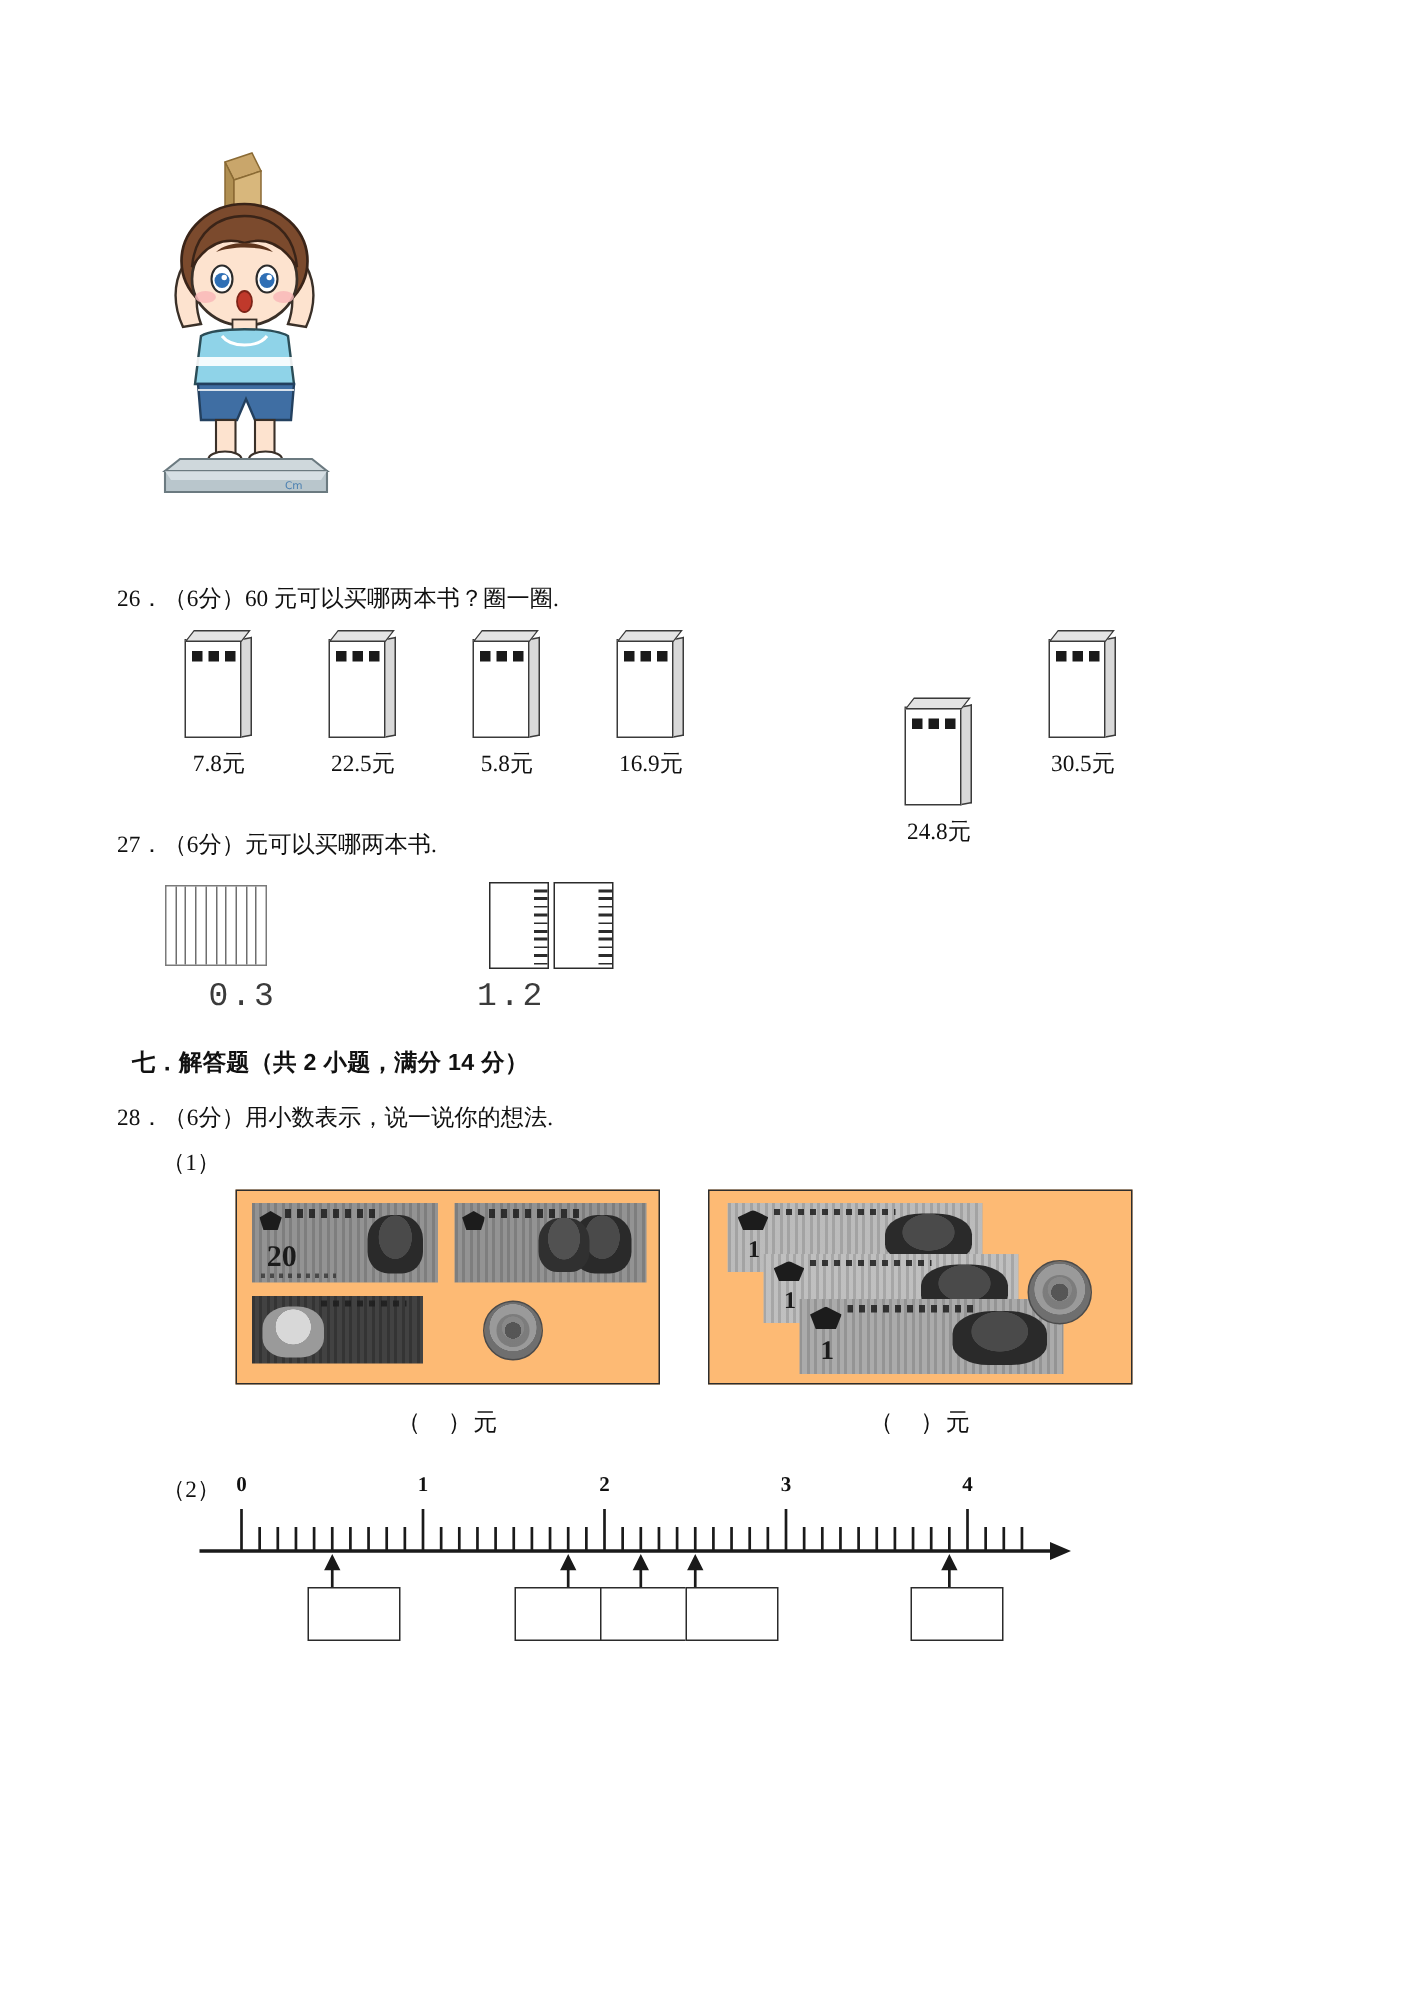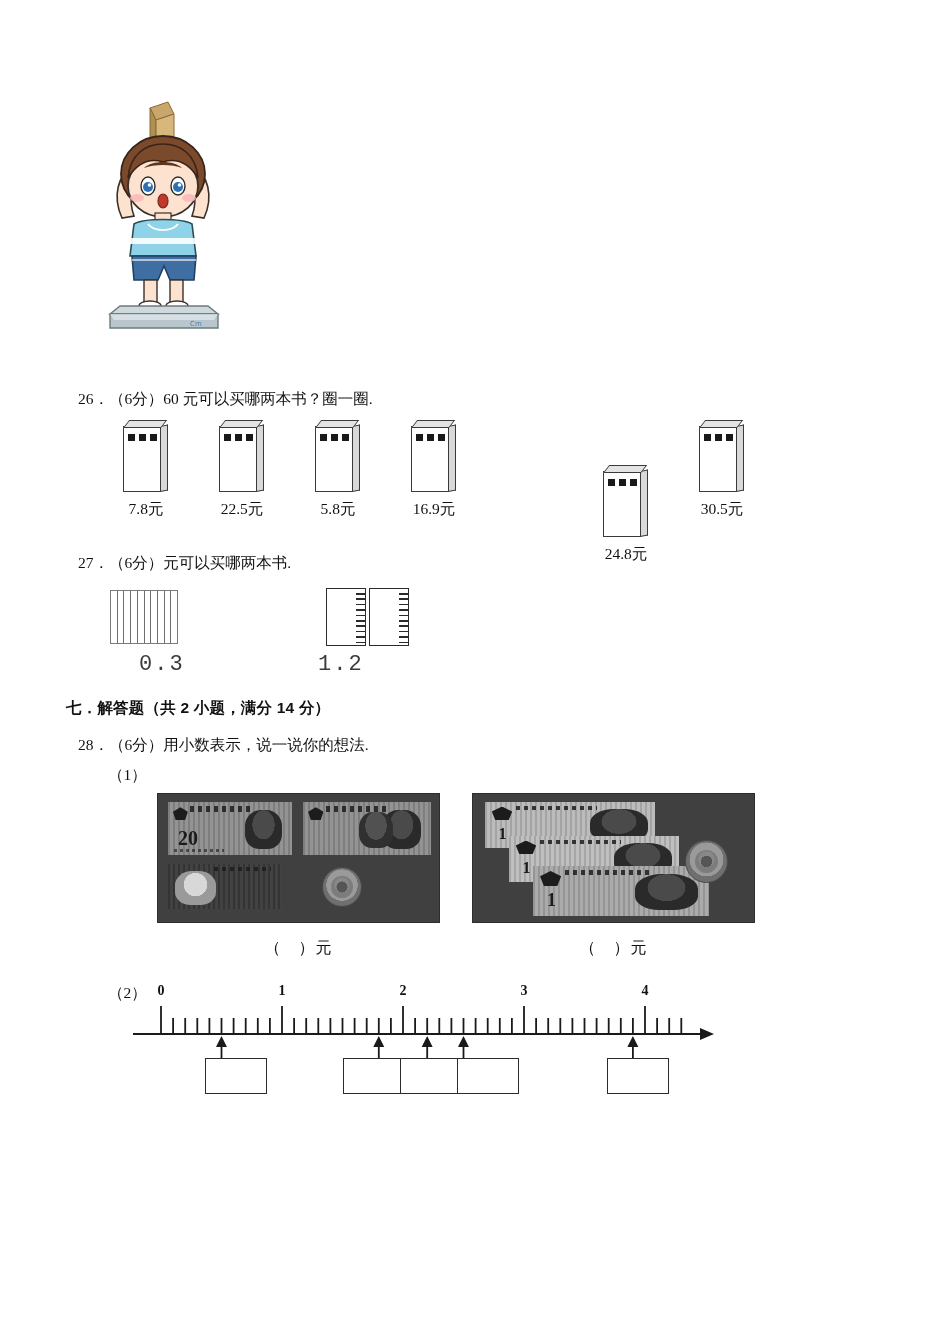--- a/index.html
+++ b/index.html
@@ -156,21 +156,21 @@
     font-size: 22px;
     letter-spacing: 2px;
     color: #3b3b3b;
     white-space: nowrap;
   }
 
   
   .money-box {
     position: absolute;
     border: 1.4px solid #2d2d2d;
-    background: #404040;
+    background: #fdba74;
     box-sizing: border-box;
     overflow: hidden;
   }
   .money-caption {
     position: absolute;
     font-family: "Liberation Serif", serif;
     font-size: 16px;
     letter-spacing: 1px;
     white-space: nowrap;
     text-align: center;
@@ -471,21 +471,21 @@
       <i style="top:25.6px;"></i>
         <i style="top:31px;"></i>
         <i style="top:36.4px;"></i>
         <i style="top:41.8px;"></i>
       <i style="top:47.2px;"></i>
         <i style="top:52.6px;"></i>
     </div>
   </div>
   <div class="dec-label" style="left:318px; top:652px;">1.2</div>
 
-  <div class="section-heading" style="left:66px; top:698px;text-align:center;">七．解答题（共 2 小题，满分 14 分）</div>
+  <div class="section-heading" style="left:88px; top:698px;text-align:center;">七．解答题（共 2 小题，满分 14 分）</div>
 
   <div class="q-line" style="left:78px; top:735px;">
     <span>28．</span><span>（6分）</span><span>用小数表示，说一说你的想法.</span>
   </div>
 
   <div class="sub-label" style="left:108px; top:765px;">（1）</div>
 
   <div class="money-box" style="left:157px; top:793px; width:283px; height:130px;">
 
     <div class="note" style="left:10px; top:8px; width:124px; height:53px;">

